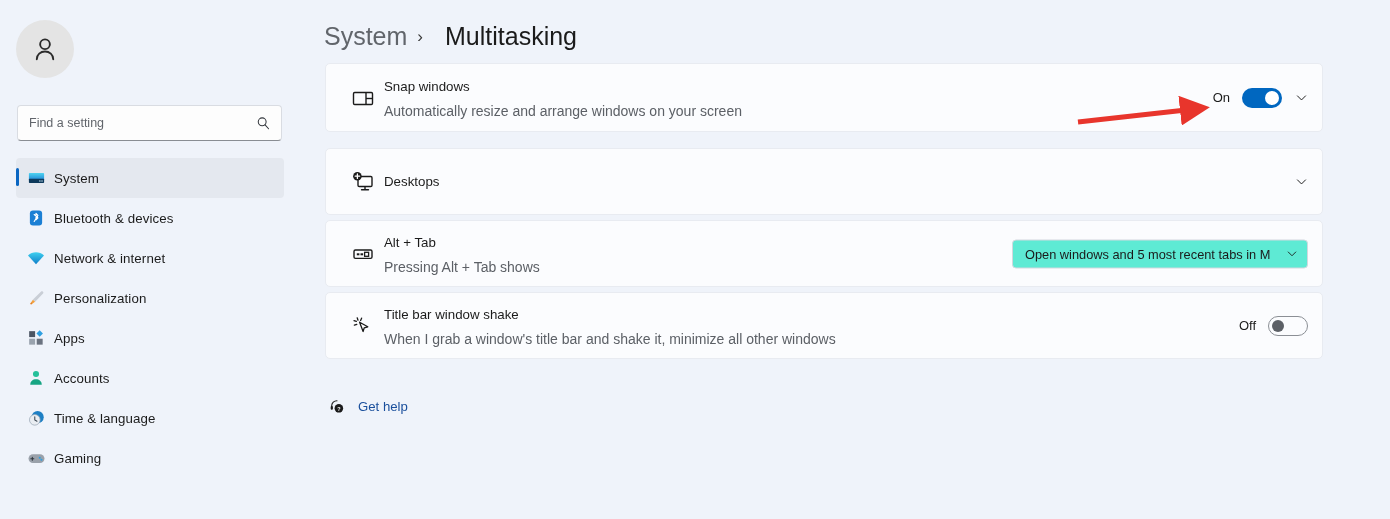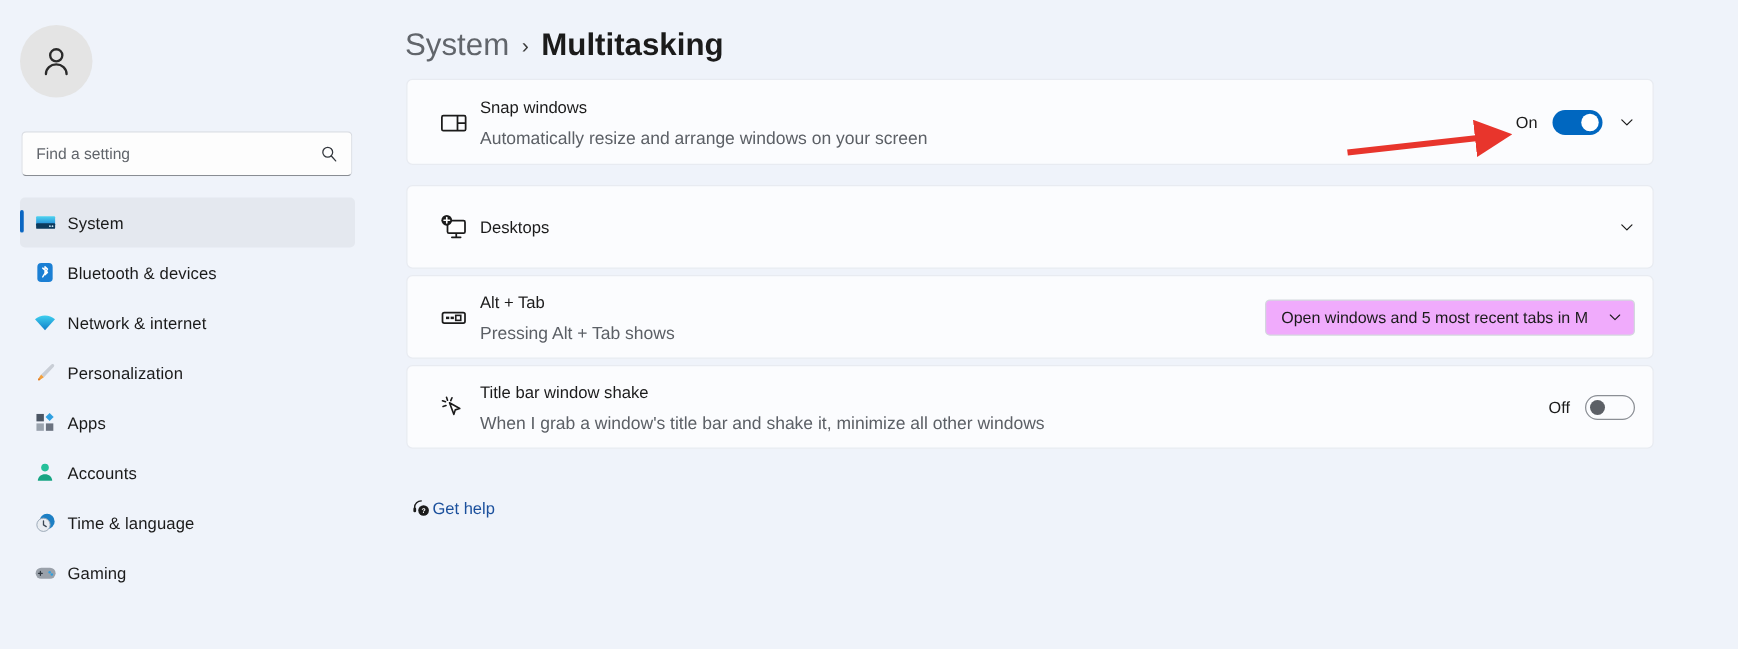--- a/index.html
+++ b/index.html
@@ -56,21 +56,21 @@
   }
 
   
   .main { position: absolute; left: 324px; top: 0; width: 1066px; height: 519px; }
   .breadcrumb {
     position: absolute; left: 0px; top: 22px;
     display: flex; align-items: center; gap: 10px;
   }
   .bc-parent { font-size: 25px; color: #61656b; font-weight: 400; }
   .bc-sep { font-size: 17px; color: #3a3a3a; }
-  .bc-current { font-size: 25px; color: #1b1b1b; font-weight: 700; }
+  .bc-current { font-size: 25px; color: #1b1b1b; font-weight: 400; margin-left: 12px; }
 
   .card {
     position: absolute; left: 1px; width: 998px;
     background: #fbfcfe; border: 1px solid #e8ebf1; border-radius: 5px;
     display: flex; align-items: center;
   }
   .card-icon {
     position: absolute; left: 24px; top: 50%; transform: translateY(-50%);
     width: 26px; height: 26px; display: flex; align-items: center; justify-content: center;
   }
@@ -95,27 +95,27 @@
   .toggle.off { background: transparent; border: 1px solid #8b8f95; }
   .toggle.off .knob {
     position: absolute; left: 3px; top: 3px; width: 12px; height: 12px;
     border-radius: 50%; background: #5c6066;
   }
 
   .chev { width: 14px; height: 14px; display: flex; align-items: center; justify-content: center; }
 
   .select {
     height: 29px; min-width: 296px; padding: 0 8px 0 12px;
-    background: #f0abfc; border: 1px solid #d3d7de; border-radius: 4px;
+    background: #5eead4; border: 1px solid #d3d7de; border-radius: 4px;
     display: flex; align-items: center; justify-content: space-between; gap: 6px;
   }
   .select-value { font-size: 12.8px; color: #1b1b1b; white-space: nowrap; overflow: hidden; }
 
   .links { position: absolute; left: 4px; top: 390px; }
-  .link-row { display: flex; align-items: center; height: 33px; }
+  .link-row { display: flex; align-items: center; height: 33px; gap: 12px; }
   .link-icon { width: 18px; height: 18px; display: flex; align-items: center; justify-content: center; }
   .link-text { font-size: 13.2px; color: #1a4f9c; }
 
   .arrow-anno { position: absolute; left: 1070px; top: 92px; pointer-events: none; }
 </style>
 </head>
 <body>
 
 <div class="app">
 

